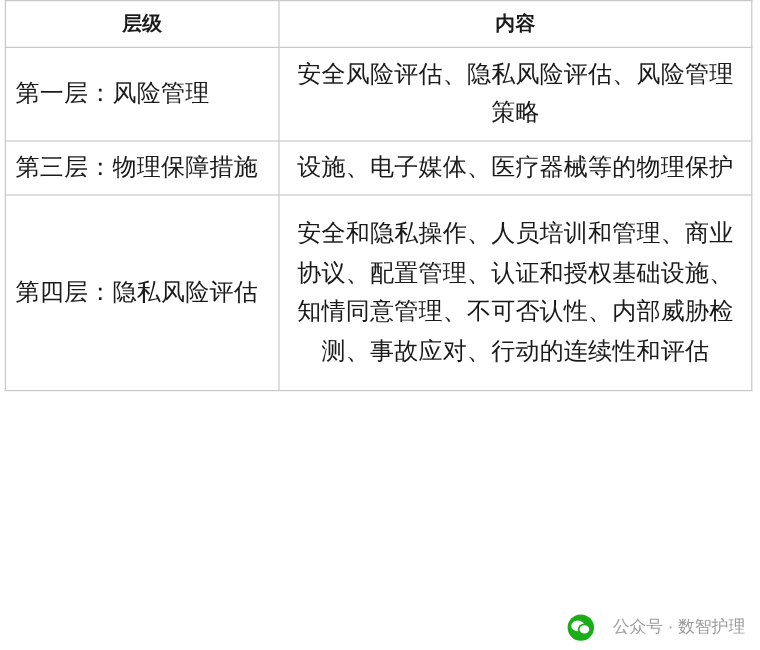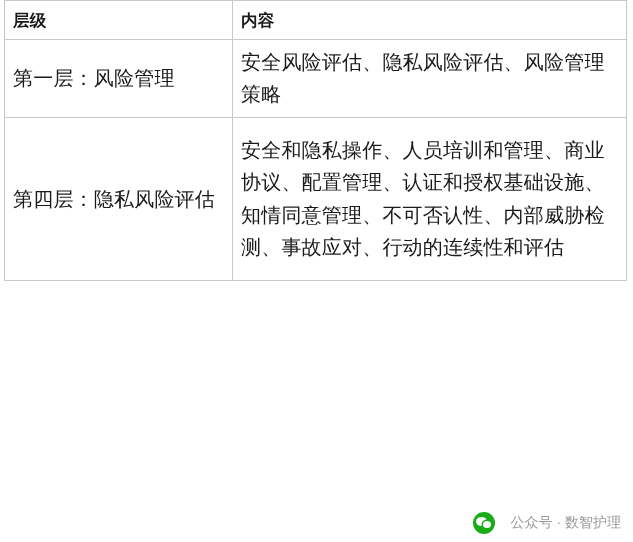--- a/index.html
+++ b/index.html
@@ -33,31 +33,31 @@
   table.layer-table th,
   table.layer-table td {
     border: 1px solid #c8c8c8;
     padding: 6px 8px;
     vertical-align: middle;
     font-size: 20px;
     line-height: 1.62;
     letter-spacing: 0.2px;
   }
   table.layer-table thead th {
-    text-align: left;
+    text-align: center;
     font-weight: bold;
     font-size: 16.5px;
     height: 30px;
     padding: 4px 8px;
   }
   td.layer-cell {
     white-space: nowrap;
   }
   td.content-cell {
-    text-align: left;
+    text-align: center;
   }
   .row-h-std td { height: 30px; }
   .row-h-big td { height: 150px; }
   .row-h-med td { height: 60px; }
   .watermark {
     position: absolute;
     right: 8px;
     bottom: 6px;
     display: flex;
     align-items: center;
@@ -110,20 +110,24 @@
       <tr>
         <th>层级</th>
         <th>内容</th>
       </tr>
     </thead>
     <tbody>
       <tr class="row-h-std">
         <td class="layer-cell">第一层：风险管理</td>
         <td class="content-cell">安全风险评估、隐私风险评估、风险管理策略</td>
       </tr>
+      <tr class="row-h-std">
+        <td class="layer-cell">第三层：物理保障措施</td>
+        <td class="content-cell">设施、电子媒体、医疗器械等的物理保护</td>
+      </tr>
       <tr class="row-h-big">
         <td class="layer-cell">第四层：隐私风险评估</td>
         <td class="content-cell">安全和隐私操作、人员培训和管理、商业协议、配置管理、认证和授权基础设施、知情同意管理、不可否认性、内部威胁检测、事故应对、行动的连续性和评估</td>
       </tr>
     </tbody>
   </table>
 </div>
 
 <div class="watermark">
   <span class="wm-logo"></span>

